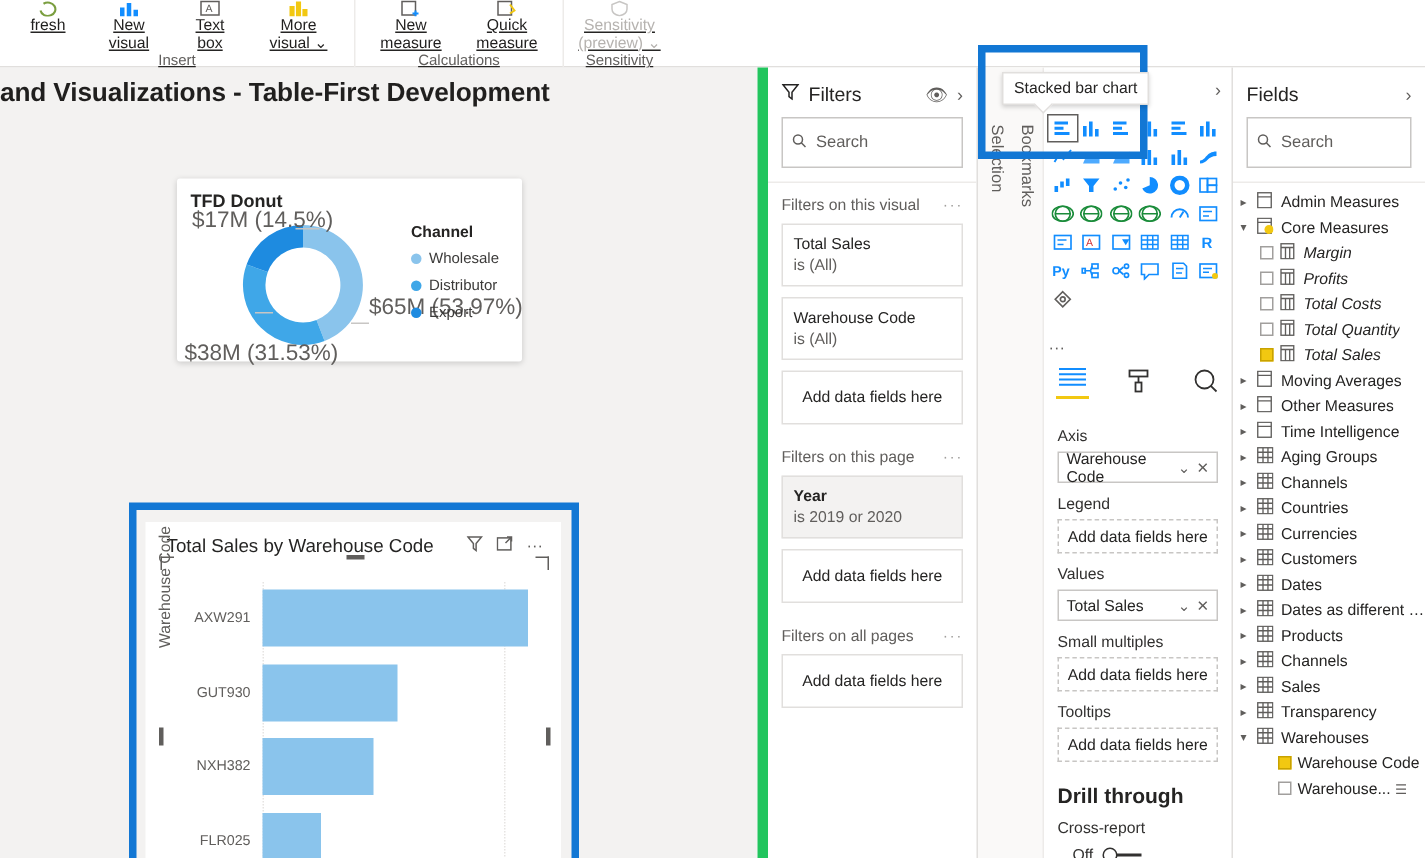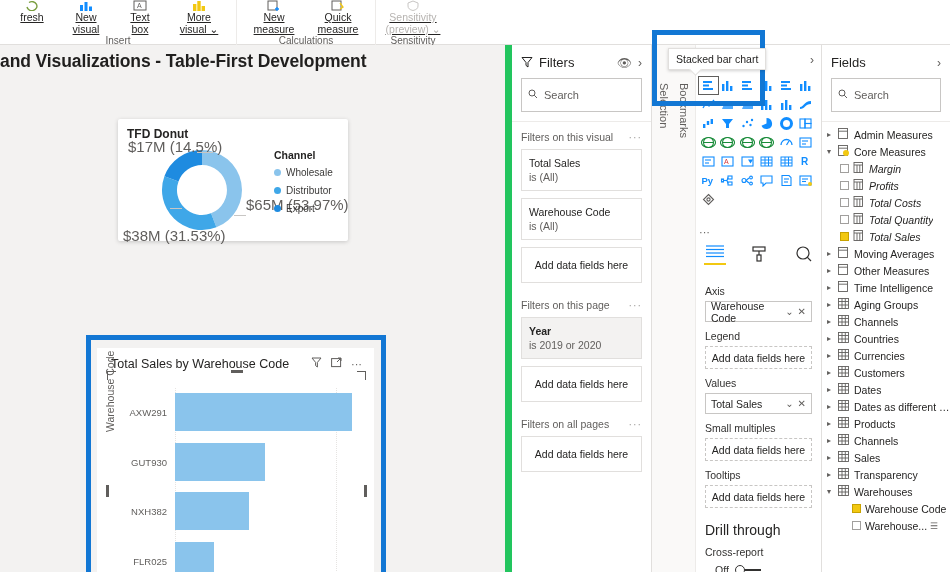--- a/index.html
+++ b/index.html
@@ -108,21 +108,21 @@
   .vgal-more { position:absolute; left:47px; top:181px; color:#605e5c; font-size:11px; }
   .fieldtabs { position:absolute; left:52px; top:198px; right:6px; display:flex; gap:22px; align-items:flex-end; }
   .ftab { width:26px; text-align:center; }
   .ftab .ul { height:2px; background:#f2c811; margin-top:2px; }
   .vp-body { position:absolute; left:44px; top:232px; right:0; bottom:0; padding:0 9px; }
   .well-label { font-size:10.5px; color:#323130; margin:8px 0 4px 0; }
   .well-field { border:1px solid #c8c6c4; background:#fff; height:21px; display:flex; align-items:center; padding:0 5px; font-size:10.5px; color:#252423; }
   .well-field .nm { flex:1; }
   .well-field .ic { color:#605e5c; margin-left:4px; font-size:10px; }
   .well-drop { border:1px dashed #c8c6c4; background:#fff; height:23px; display:flex; align-items:center; justify-content:center; font-size:10.5px; color:#252423; }
-  .drill-head { font-size:14px; font-weight:normal; color:#252423; margin:14px 0 8px 0; }
+  .drill-head { font-size:14px; font-weight:bold; color:#252423; margin:14px 0 8px 0; }
   .toggle-row { display:flex; align-items:center; gap:6px; margin:6px 0 0 10px; font-size:10.5px; color:#323130; }
   .tg { width:26px; height:11px; position:relative; }
   .tg .trk { position:absolute; left:6px; right:0; top:4.5px; height:1.5px; background:#323130; }
   .tg .knb { position:absolute; top:0; width:10px; height:10px; border-radius:50%; }
   .tg.off .knb { left:0; border:1.5px solid #323130; background:#fff; }
 
   
   .fields-pane { position:absolute; left:821px; top:45px; width:129px; height:527px; background:#fff; border-left:1px solid #e1dfdd; }
   .tree { padding:4px 0 0 0; overflow:hidden; }
   .trow { display:flex; align-items:center; height:17px; padding-left:5px; font-size:10.5px; color:#252423; white-space:nowrap; }

